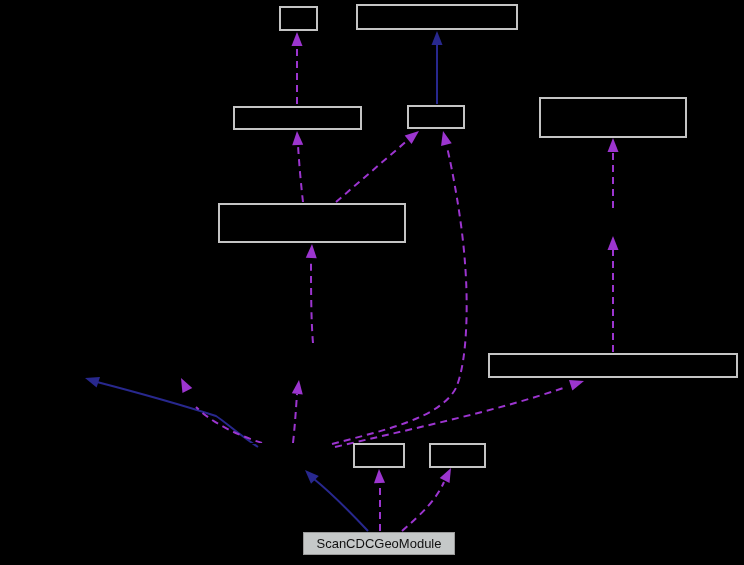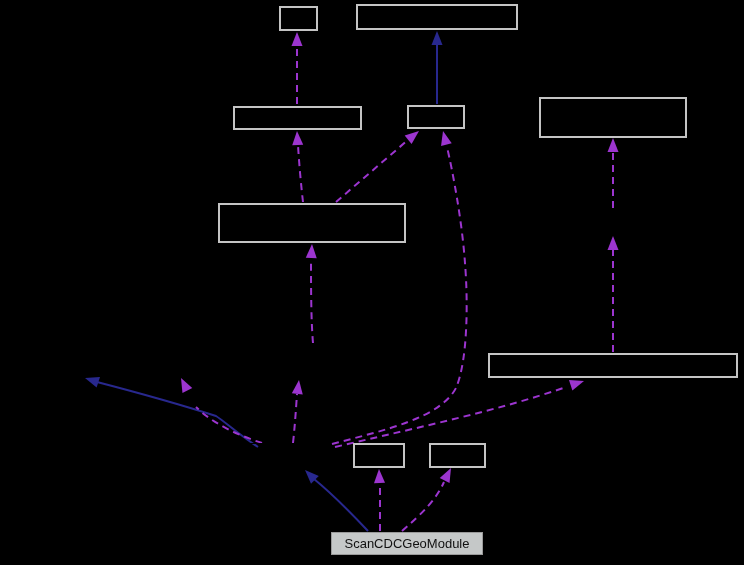--- a/index.html
+++ b/index.html
@@ -130,15 +130,15 @@
   <div class="node" style="left:353px;top:443px;width:52px;height:25px;"></div>
 
   <div class="node" style="left:429px;top:443px;width:57px;height:25px;"></div>
 
   <div class="hidden-node" style="left:248px;top:443px;width:82px;height:25px;"></div>
   <div class="hidden-node" style="left:10px;top:346px;width:76px;height:32px;"></div>
   <div class="hidden-node" style="left:148px;top:346px;width:68px;height:32px;"></div>
   <div class="hidden-node" style="left:561px;top:209px;width:104px;height:27px;"></div>
   <div class="hidden-node" style="left:270px;top:346px;width:72px;height:32px;"></div>
 
-  <div class="central-node" style="left:303px;top:532px;width:152px;height:23px;margin-left:28px;">ScanCDCGeoModule</div>
+  <div class="central-node" style="left:303px;top:532px;width:152px;height:23px;">ScanCDCGeoModule</div>
 
 </div>
 
 </body></html>

